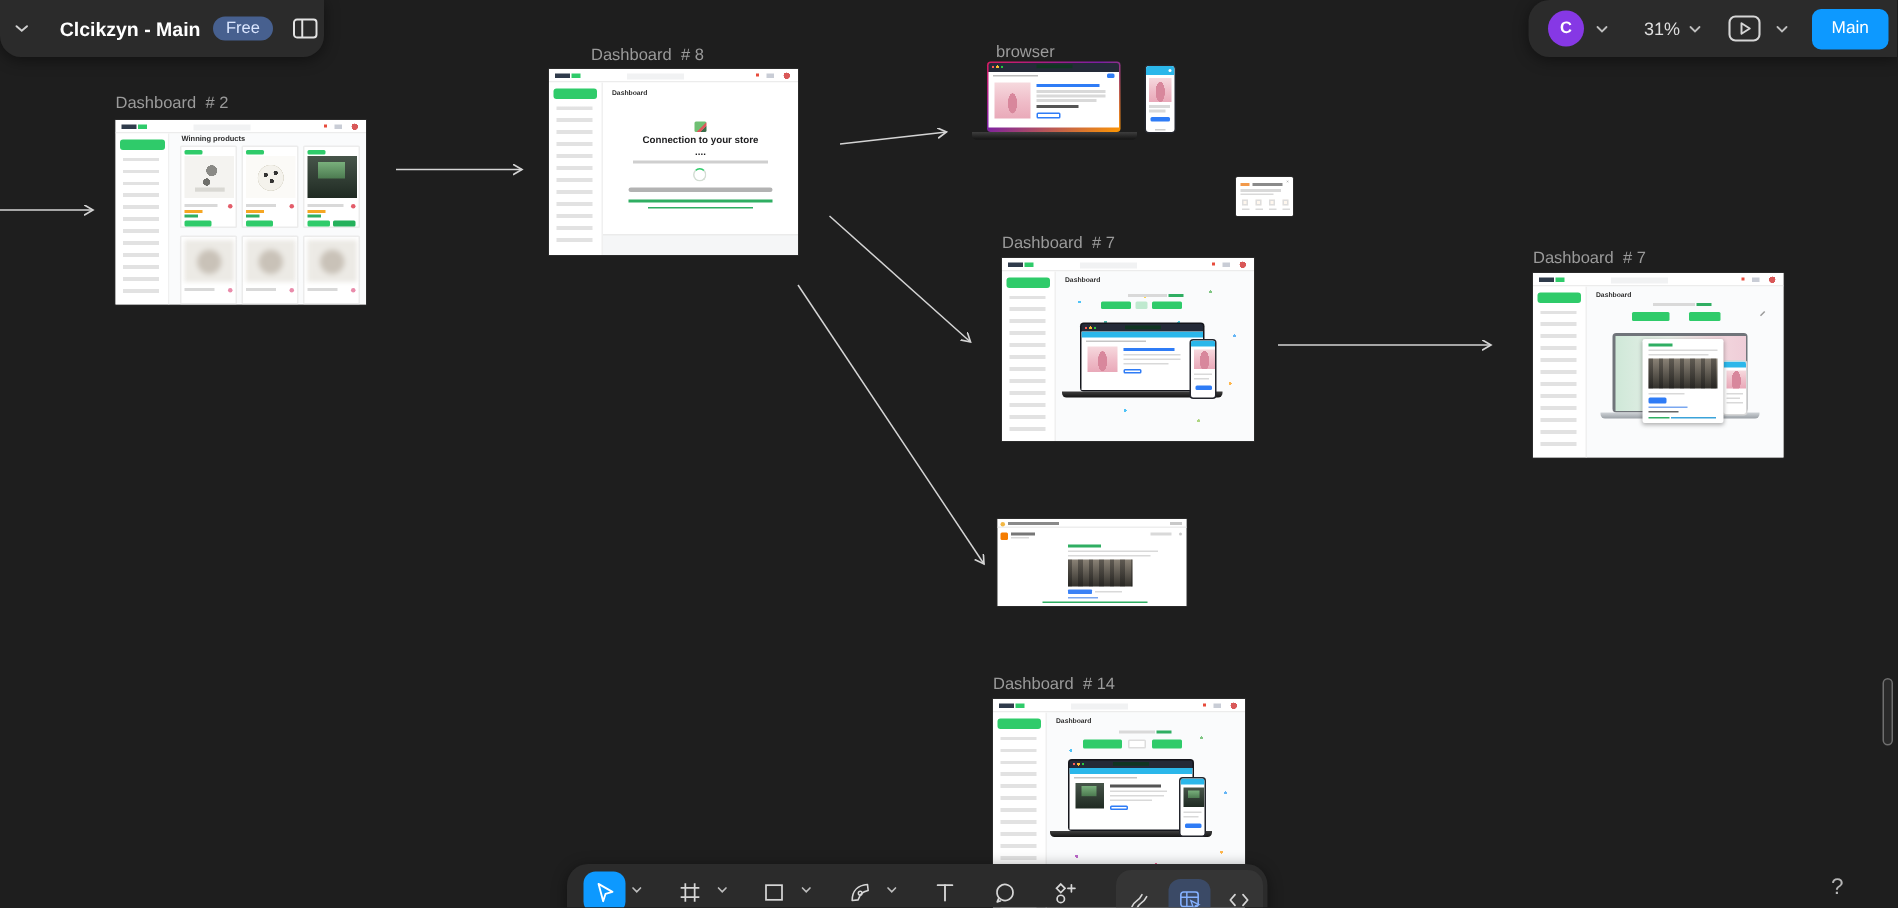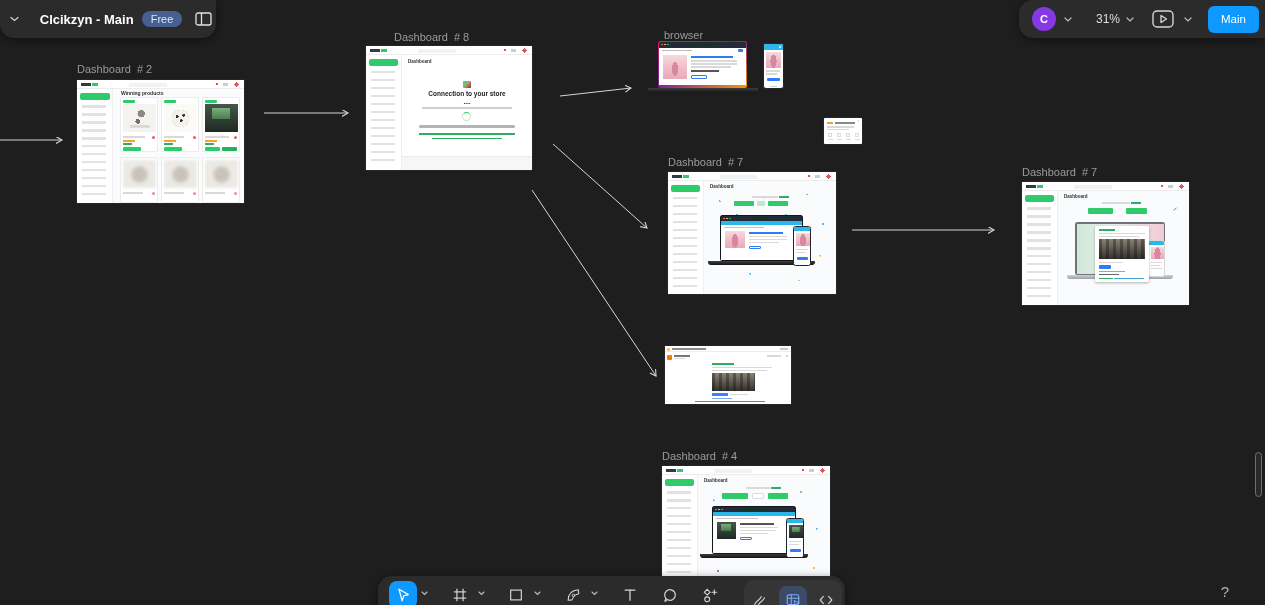--- a/index.html
+++ b/index.html
@@ -344,21 +344,21 @@
     <div class="gline" style="left:47px;top:17px;width:22px;height:1.8px;"></div>
     <div class="bar" style="left:47px;top:21px;width:60px;height:1.2px;"></div>
     <div class="bar" style="left:47px;top:23.5px;width:55px;height:1.2px;"></div>
     <div class="abs photo-group" style="left:47px;top:27px;width:43px;height:18px;"></div>
     <div class="abs" style="left:47px;top:47px;width:16px;height:3px;background:#3b82f6;border-radius:.5px;"></div>
     <div class="bar" style="left:65px;top:47.5px;width:18px;height:1.2px;"></div>
     <div class="bar" style="left:47px;top:51.5px;width:20px;height:1.2px;background:#7aa7f0;"></div>
     <div class="gline" style="left:30px;top:54.5px;width:70px;height:1.5px;"></div>
   </div>
 
-  <div class="tlabel" style="left:662px;top:450px;">Dashboard  # 4</div>
+  <div class="tlabel" style="left:662px;top:450px;">Dashboard  # 14</div>
   <div class="tframe" style="left:662px;top:466px;width:168px;height:150px;">
     <div class="ttop"></div>
     <div class="tside">
       <div class="pill"></div>
       <div class="lines"></div>
     </div>
     <div class="tcontent confetti"></div>
     <div class="mini-h" style="left:42px;top:12px;font-size:4.5px;">Dashboard</div>
     <div class="bar" style="left:84px;top:21px;width:24px;height:1.8px;"></div>
     <div class="gline" style="left:109px;top:21px;width:10px;height:1.8px;"></div>

